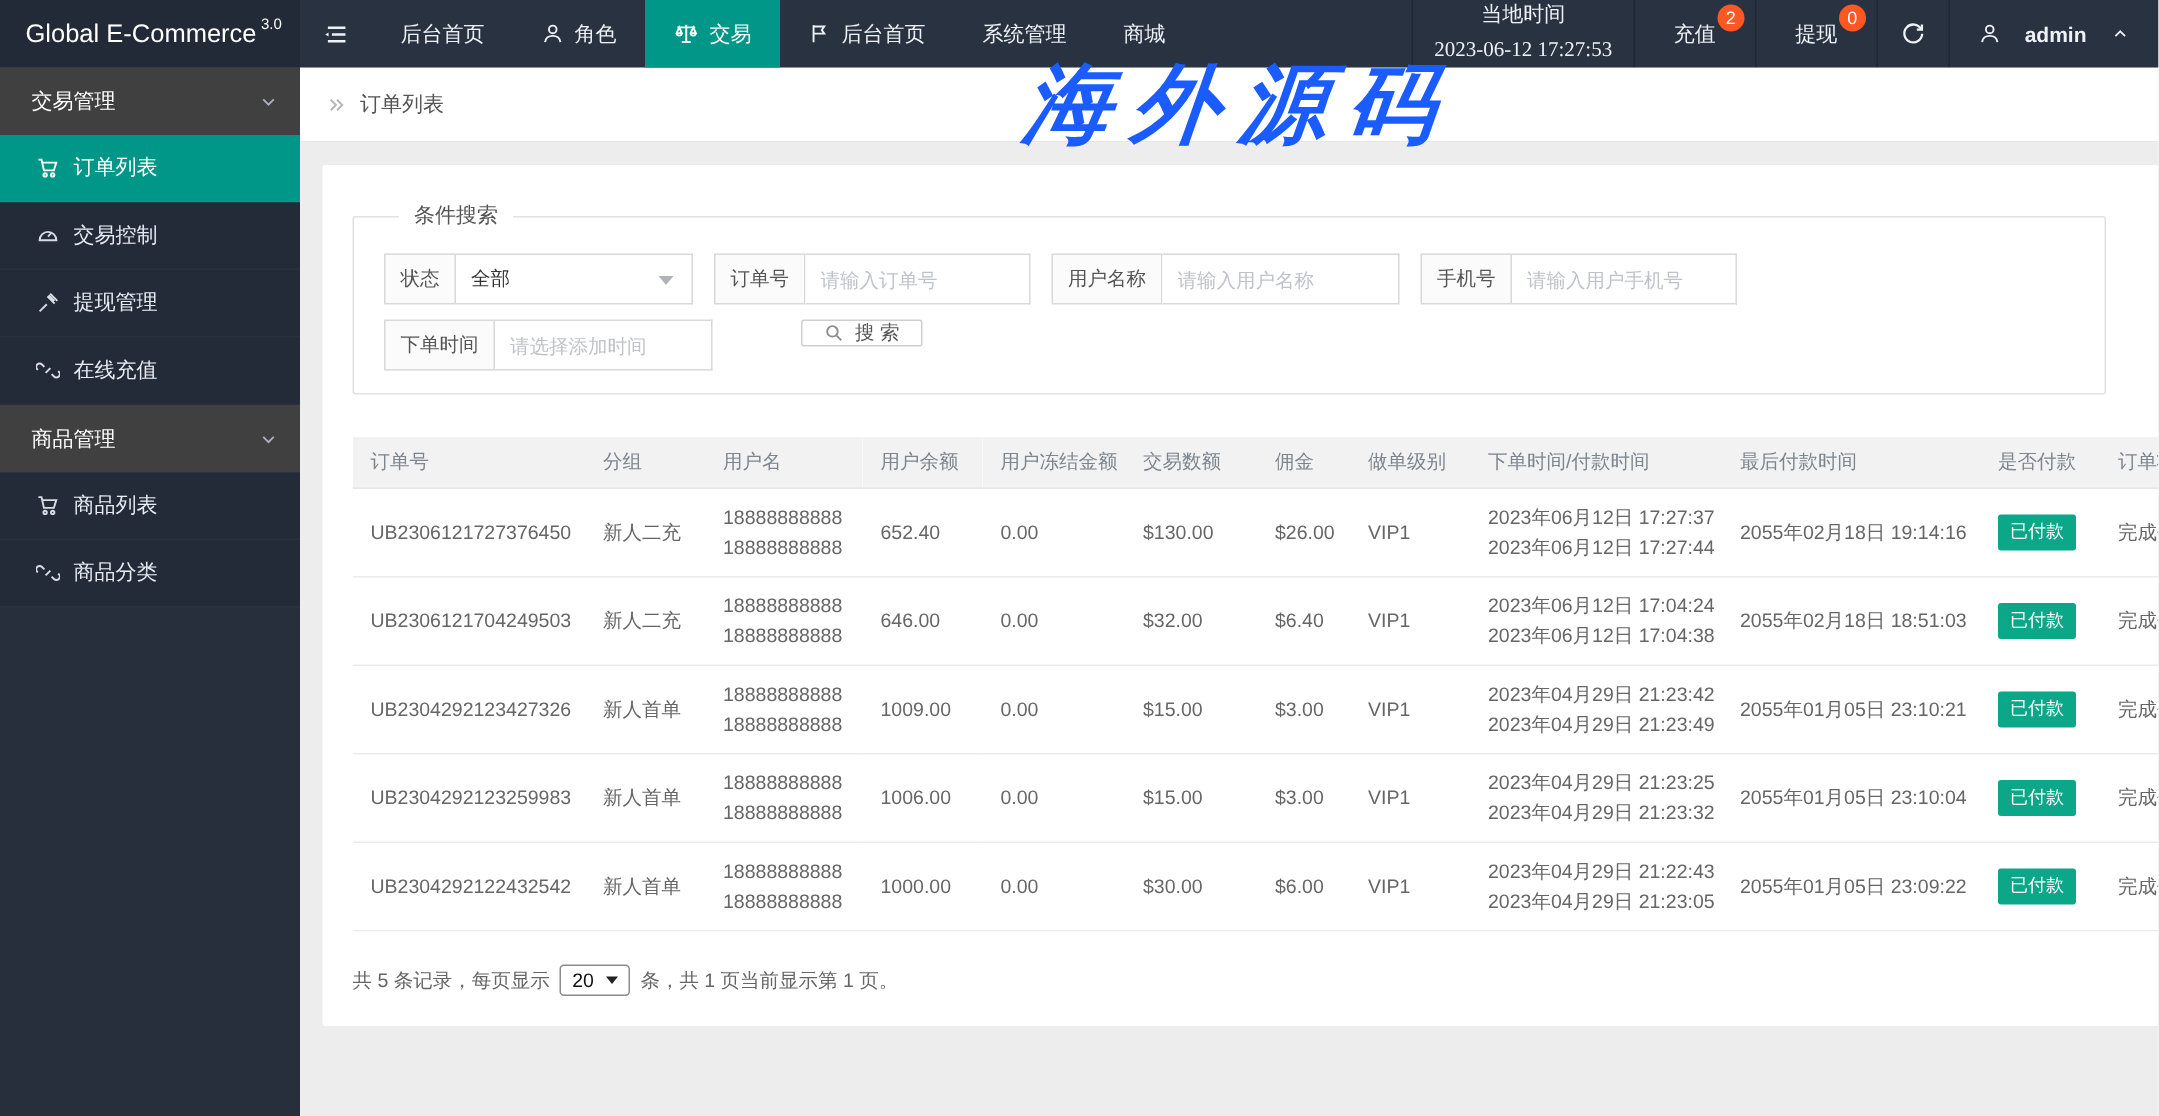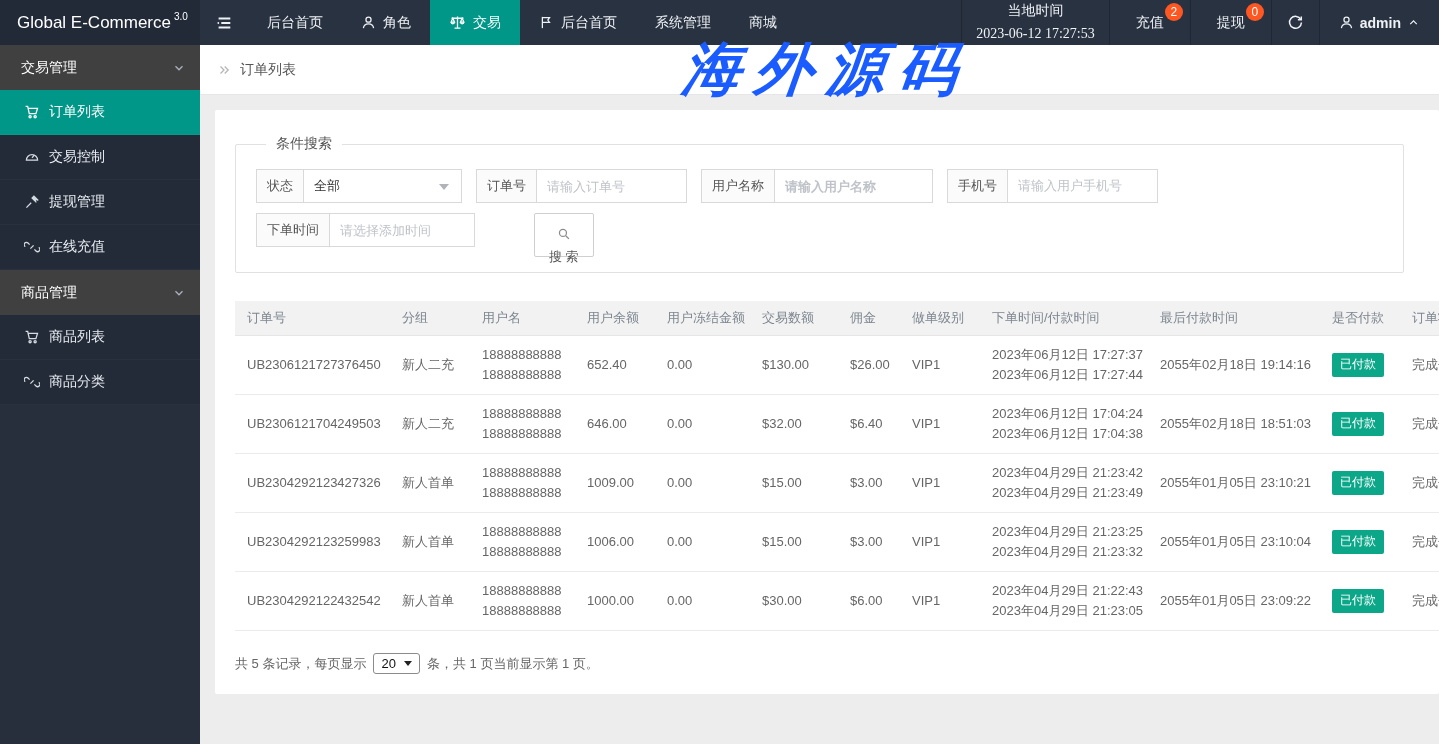--- a/index.html
+++ b/index.html
@@ -15,21 +15,21 @@
   .logo { width:200px; background:#222a38; display:flex; align-items:center; padding-left:17px; color:#fff; font-size:17px; white-space:nowrap; }
   .logo sup { font-size:10px; margin-left:3px; position:relative; top:-6px; }
   .nav-item { display:flex; align-items:center; gap:7px; padding:16px 19px; cursor:pointer; position:relative; font-size:14px; }
   .nav-item.icon-only { padding:0 15px; }
   .nav-item.active { background:var(--accent,#009688); color:#fff; }
   .top-right { margin-left:auto; display:flex; align-items:stretch; }
   .top-right > div { border-left:1px solid rgba(0,0,0,.22); }
   .time-block { display:flex; flex-direction:column; justify-content:space-between; align-items:center; padding:0 14px; line-height:1.55;font-family:Liberation Serif, serif; }
   .badge-item { padding:0 26px; }
   .badge-red { position:absolute; top:3px; right:7px; min-width:18px; height:18px; border-radius:9px; background:var(--badge-red,#ff5722); color:#fff; font-size:12px; display:flex; align-items:center; justify-content:center; padding:0 5px; line-height:1; }
-  .user-item { gap:6px; font-weight:600; }
+  .user-item { gap:16px; font-weight:600; }
 
   
   .sidebar { position:absolute; top:45px; left:0; bottom:0; width:200px; background:#272f3d; z-index:9; }
   .side-group-title { height:45px; display:flex; align-items:center; padding:0 14px 0 21px; background:#404040; color:#fff; cursor:pointer; }
   .side-group-title .chev { margin-left:auto; color:#aab2bf; }
   .side-item { height:45px; display:flex; align-items:center; gap:9px; padding-left:24px; background:#242b38; color:#e8ecf2; cursor:pointer; border-bottom:1px solid rgba(255,255,255,.03); }
   .side-item .sicon { color:#d7dce3; }
   .side-item.active { background:var(--accent,#009688); color:#fff; }
   .side-item.active .sicon { color:#fff; }
 
@@ -43,22 +43,22 @@
   
   fieldset.search { margin:0 35px 0 20px; border:1px solid #e1e1e1; border-radius:2px; padding:6px 20px 15px; }
   fieldset.search legend { font-size:14px; color:#555; padding:0 10px; margin-left:10px; }
   .filters-row { display:flex; gap:14px; margin-top:10px; }
   .fgroup { display:flex; height:34px; }
   .flabel { display:flex; align-items:center; padding:0 10px; border:1px solid #d9d9d9; background:#fbfbfb; color:#555; font-size:13px; white-space:nowrap; }
   .finput { height:34px; border:1px solid #d9d9d9; border-left:none; background:#fff; padding:0 10px; font-size:13px; color:#b91c1c; font-family:inherit; outline:none; }
   .finput::placeholder { color:#bfc3c9; }
   .select-box { position:relative; width:158px; height:34px; border:1px solid #d9d9d9; border-left:none; background:#fff; display:flex; align-items:center; padding:0 10px; font-size:13px; color:#333; cursor:pointer; }
   .select-box .caret { position:absolute; right:12px; top:14px; width:0; height:0; border-left:5px solid transparent; border-right:5px solid transparent; border-top:6px solid #b0b3b8; }
-  .w-order  { width:150px; } .w-user { width:158px;font-weight:bold; } .w-phone { width:150px;font-family:Liberation Mono, monospace; } .w-time { width:145px; }
-  .search-btn { display:inline-flex; align-items:center; gap:7px; height:44px; padding:13px 14px; border:1px solid #cfcfcf; background:#fff; border-radius:2px; color:#555; font-size:13px; margin-left:45px; cursor:pointer; font-family:inherit;flex-direction:column; }
+  .w-order  { width:150px; } .w-user { width:158px; } .w-phone { width:150px; } .w-time { width:145px; }
+  .search-btn { display:inline-flex; align-items:center; gap:7px; height:18px; padding:0 14px; border:1px solid #cfcfcf; background:#fff; border-radius:2px; color:#555; font-size:13px; margin-left:45px; cursor:pointer; font-family:inherit; }
   .search-btn .micon { color:#8c8c8c; }
 
   
   .table-wrap { margin:28px 0 0 20px; overflow:hidden; }
   table.orders { border-collapse:collapse; table-layout:fixed; width:1285px; }
   table.orders th { background:#f2f2f2; color:#7d858f; font-weight:normal; font-size:13px; text-align:left; padding:8px 12px; white-space:nowrap; overflow:hidden; border-bottom:1px solid #e6e6e6; }
   table.orders td { padding:9px 12px; font-size:13px; color:#666; border-bottom:1px solid #ebebeb; white-space:nowrap; overflow:hidden; vertical-align:middle; line-height:20px; height:59px; }
   .col-orderno{width:155px}.col-group{width:80px}.col-user{width:105px}.col-balance{width:80px}
   .col-frozen{width:95px}.col-amount{width:88px}.col-comm{width:62px}.col-level{width:80px}
   .col-time{width:168px}.col-lastpay{width:172px}.col-paid{width:80px}.col-status{width:120px}

